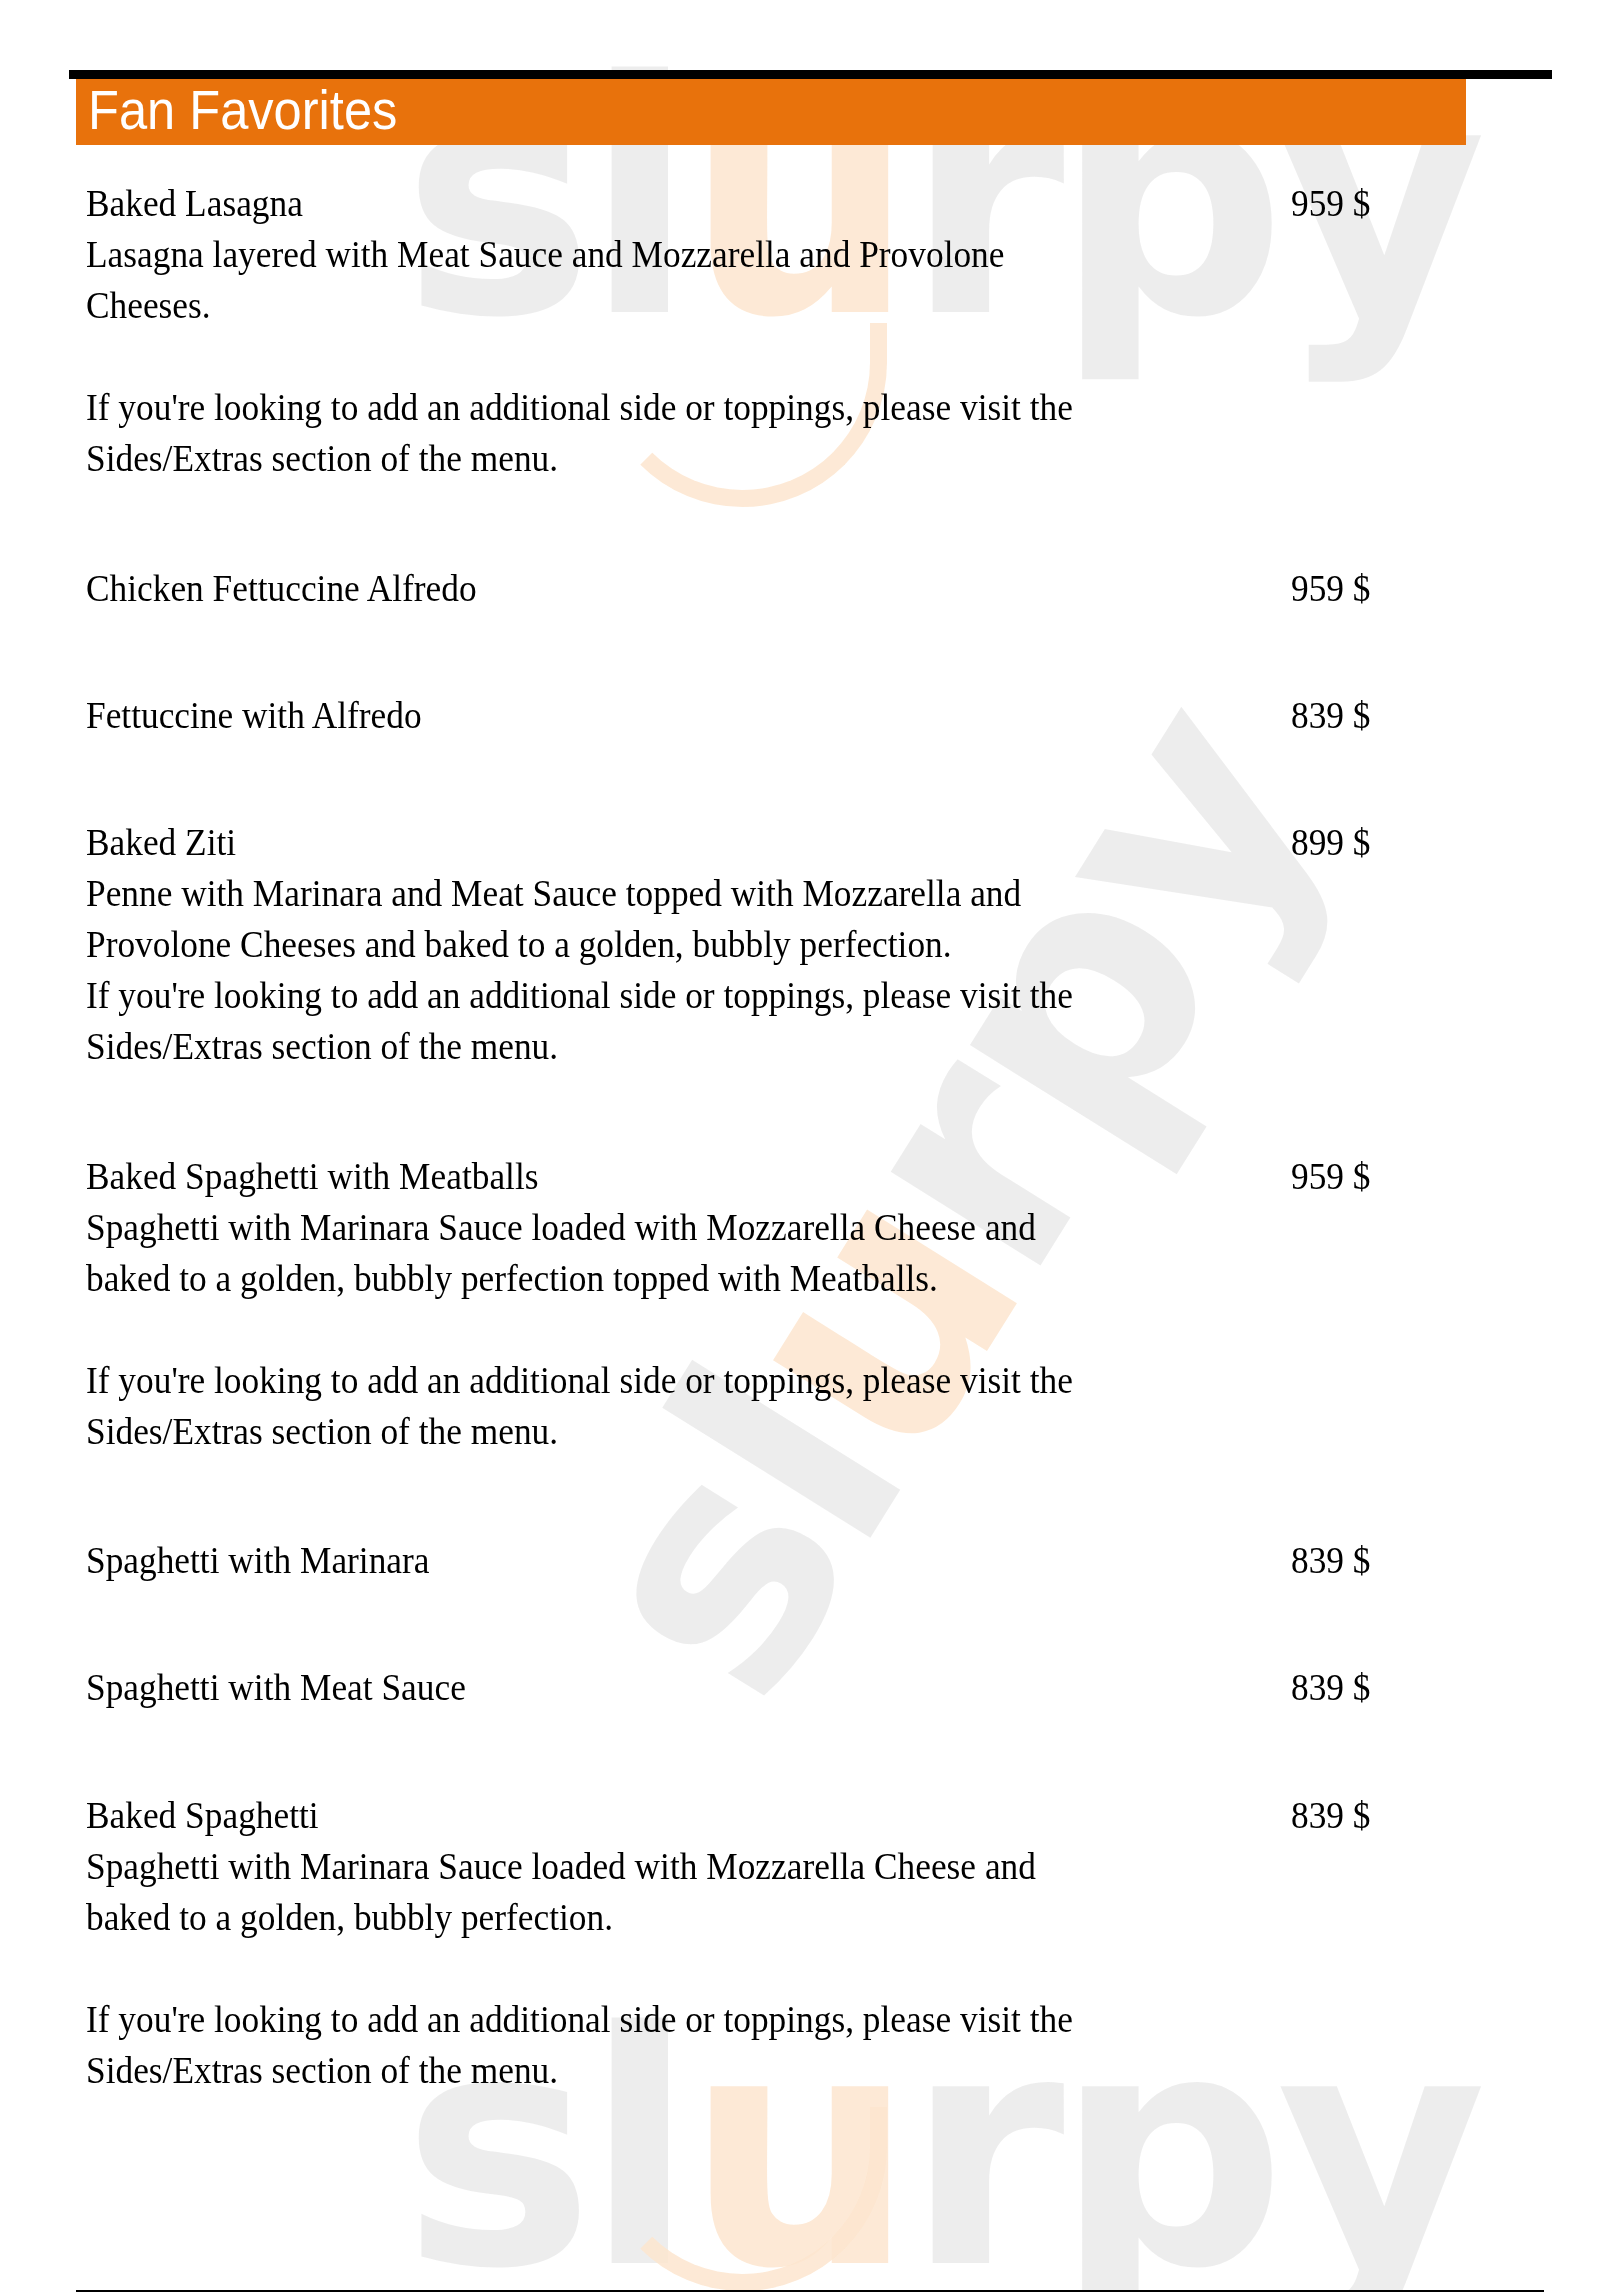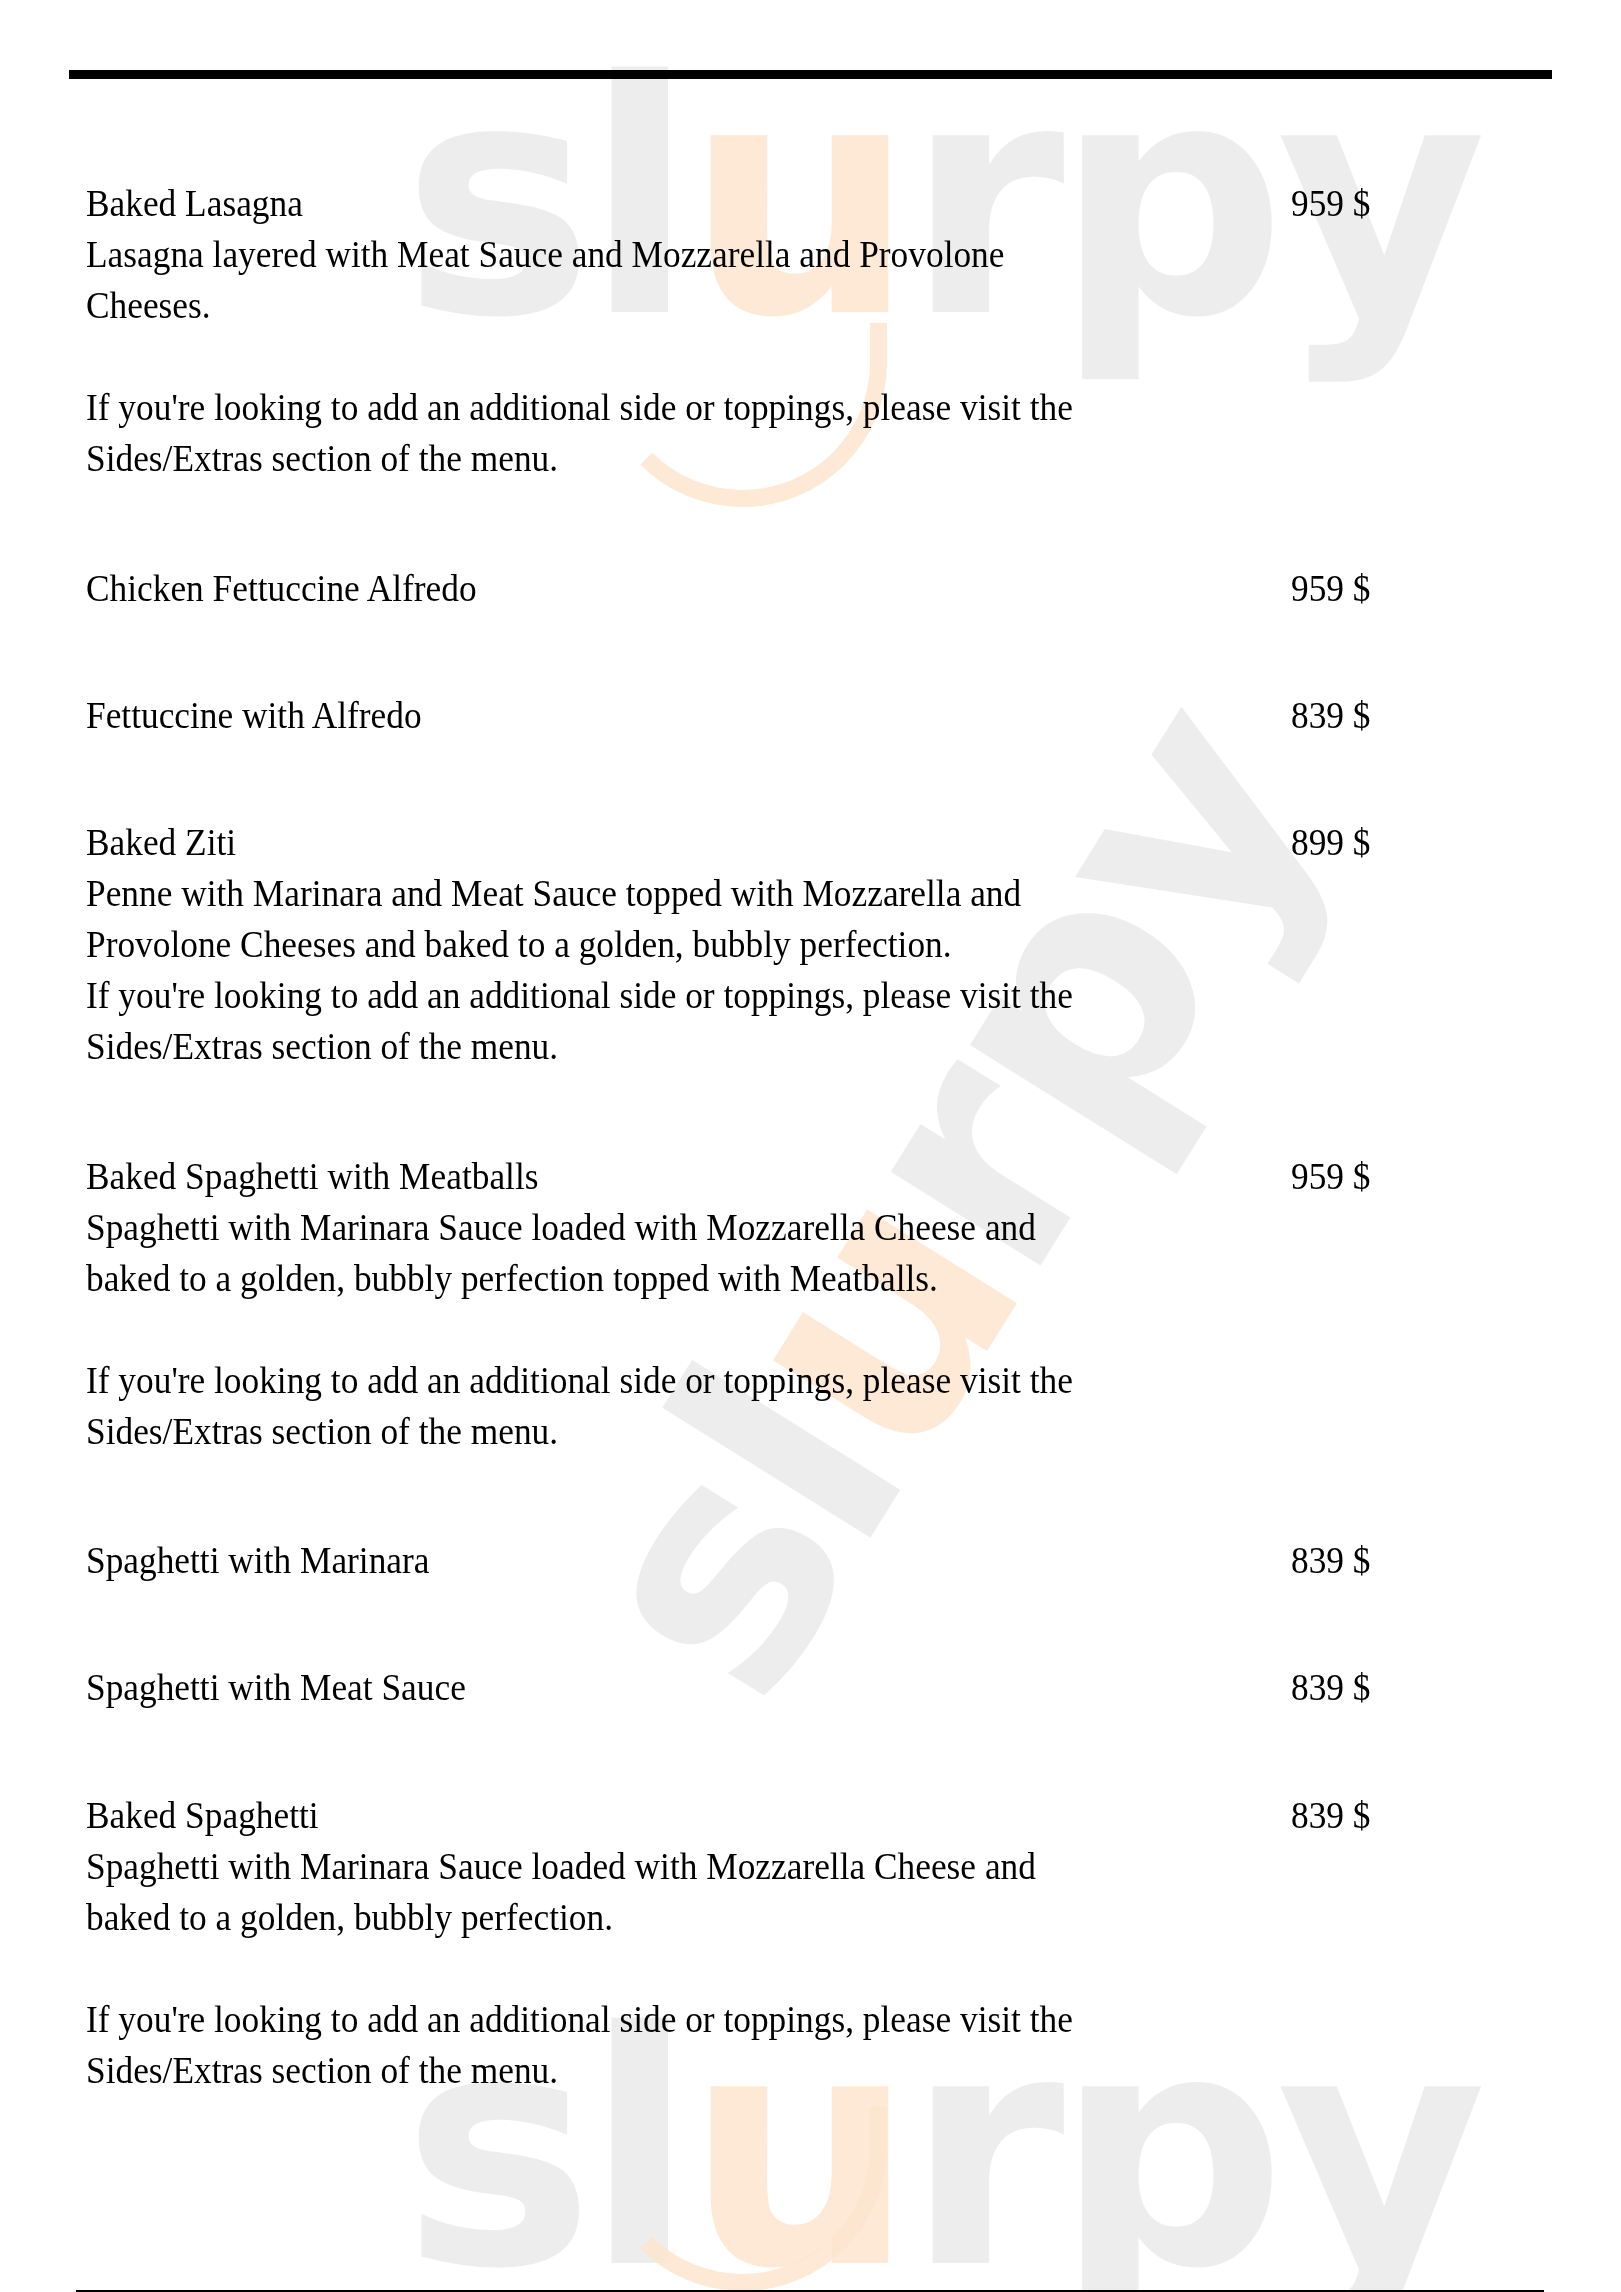--- a/index.html
+++ b/index.html
@@ -43,20 +43,23 @@
     <span>sl</span><span class="u">u</span><span>rpy</span>
   </div>
 
   <div class="wm" style="left:402px; top:1990px;">
     <span>sl</span><span class="u">u</span><span>rpy</span>
   </div>
   <div class="wm-swoosh" style="left:598px; top:2107px; width:255px; height:167px;"></div>
 
   <div class="rule-top"></div>
 
+  <div class="header-bar" style="background:#E8720C;">
+    <div class="header-title">Fan Favorites</div>
+  </div>
 
   <div>
     <div class="line" style="top:178px;">Baked Lasagna</div>
     <div class="price" style="top:178px;">959 $</div>
     <div class="line" style="top:229px;">Lasagna layered with Meat Sauce and Mozzarella and Provolone</div>
     <div class="line" style="top:280px;">Cheeses.</div>
     <div class="line" style="top:382px;">If you're looking to add an additional side or toppings, please visit the</div>
     <div class="line" style="top:433px;">Sides/Extras section of the menu.</div>
   </div>
 

